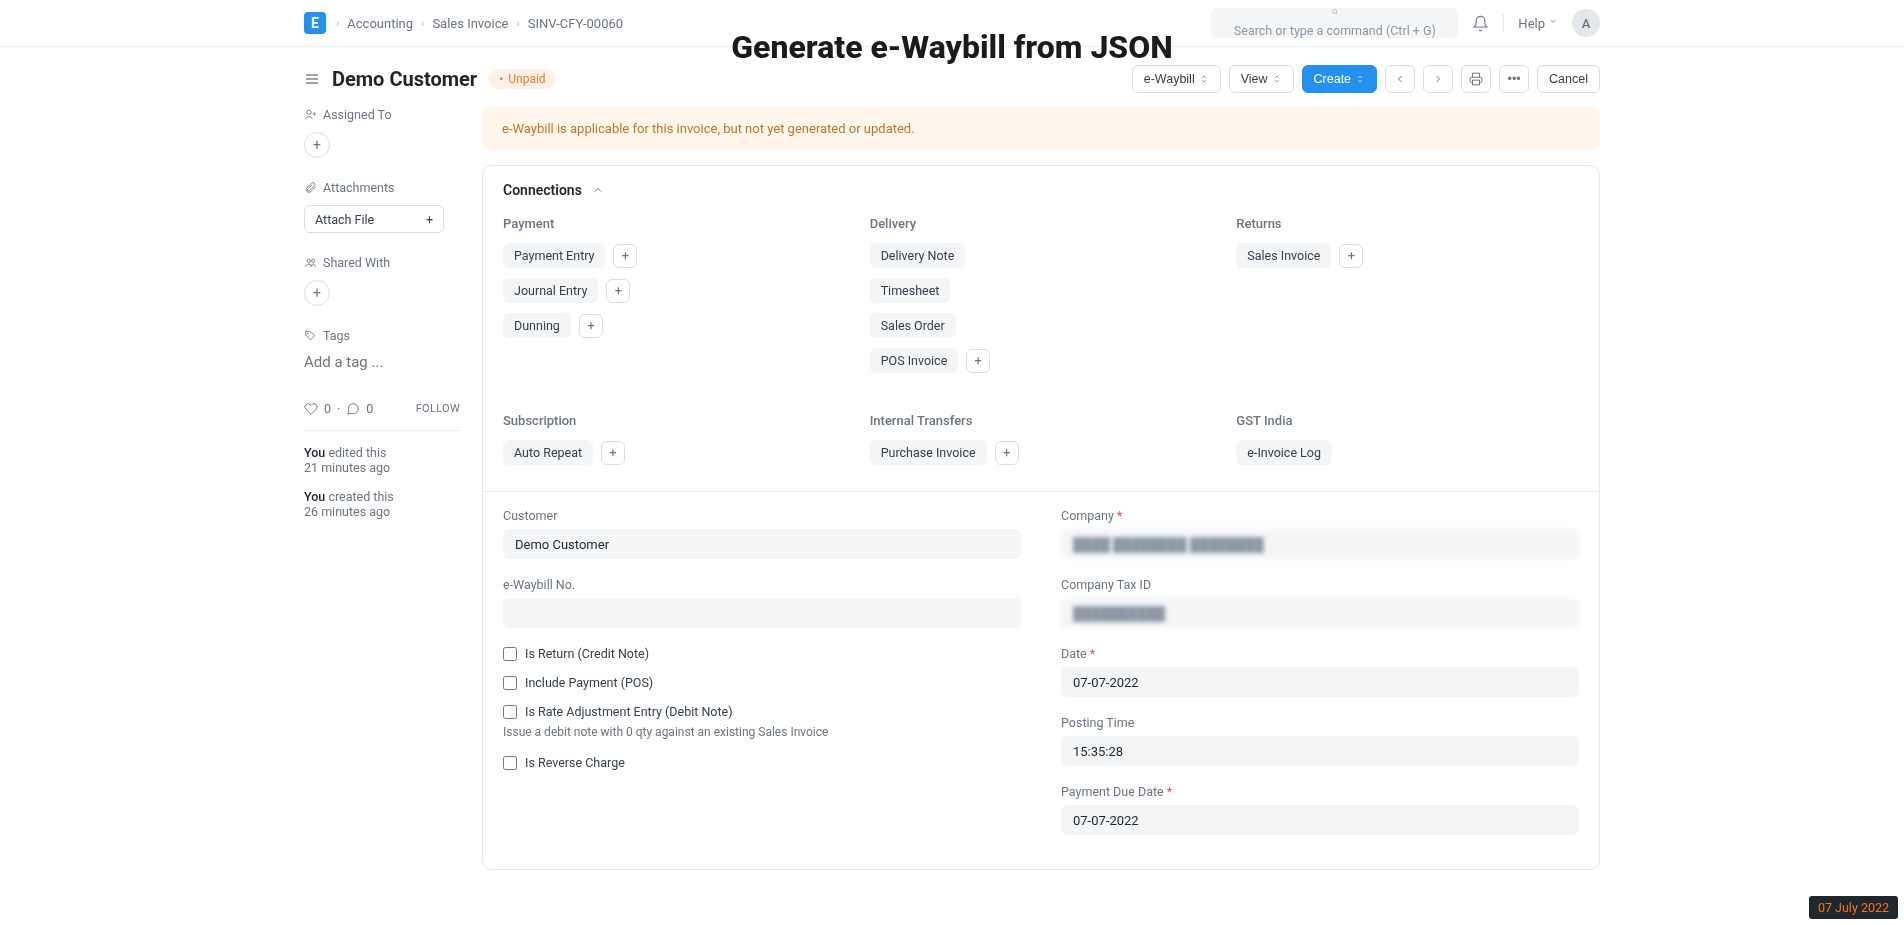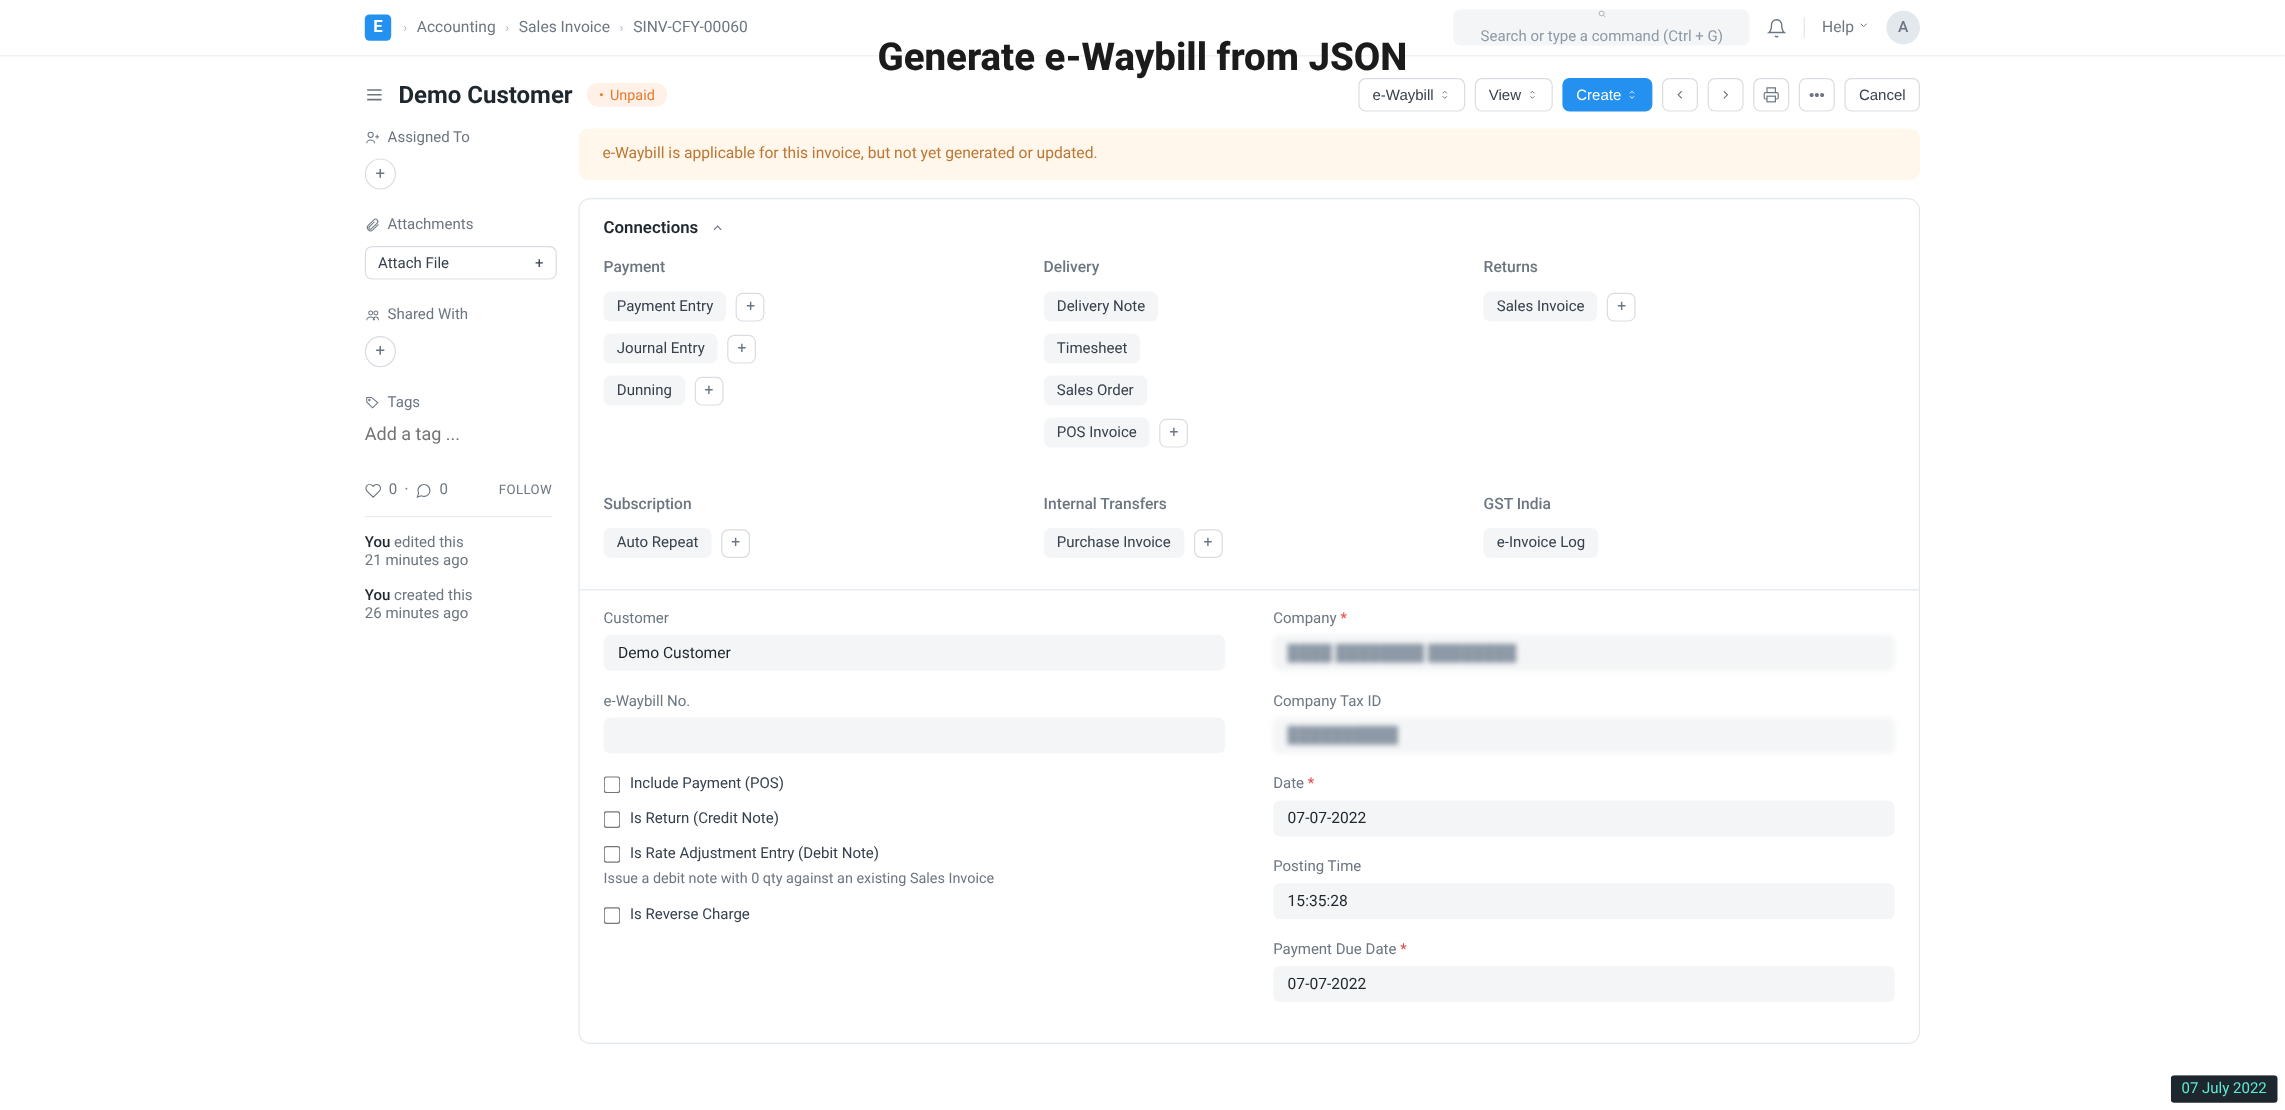--- a/index.html
+++ b/index.html
@@ -130,21 +130,21 @@
   .sidebar { width: 178px; flex-shrink: 0; padding-right: 22px; }
   .side-section { margin-bottom: 22px; }
   .side-label { display: flex; align-items: center; gap: 6px; color: #6c7680; font-size: 12.5px; margin-bottom: 10px; }
   .circle-btn {
     width: 26px; height: 26px; border: 1px solid #d9dde1; border-radius: 50%;
     display: flex; align-items: center; justify-content: center; color: #6c7680;
     cursor: pointer; font-size: 14px; background: #fff;
   }
   .attach-btn {
     border: 1px solid #d9dde1; border-radius: 6px; background: #fff;
-    height: 28px; width: 160px; display: flex; align-items: center;
+    height: 28px; width: 140px; display: flex; align-items: center;
     padding: 0 10px; justify-content: space-between; color: #36414c;
     cursor: pointer; font-size: 12.5px;
   }
   .tag-input { color: #737373; font-size: 15px; }
   .activity-row {
     display: flex; align-items: center; gap: 6px; color: #6c7680;
     font-size: 12.5px; padding: 8px 0;
   }
   .follow-link { margin-left: auto; font-size: 11px; color: #6c7680; cursor: pointer; letter-spacing: 0.3px; }
   .hr-line { border: none; border-top: 1px solid #ebeef0; margin: 6px 0 14px; }
@@ -202,21 +202,21 @@
     color: #1f272e;
   }
   .field-control.blurred { filter: blur(2px); color: #8d99a6; user-select: none; }
   .checkbox-row { display: flex; align-items: center; gap: 8px; font-size: 12.5px; color: #36414c; margin-bottom: 14px; }
   .checkbox-row input[type=checkbox] {
     width: 14px; height: 14px; cursor: pointer;
   }
   .helper-text { font-size: 12px; color: #6c7680; margin-top: -8px; margin-bottom: 16px; }
   .date-badge {
     position: fixed; bottom: 6px; right: 6px;
-    background: #1f272e; color: #5eead4; font-size: 12.5px;
+    background: #1f272e; color: #f97316; font-size: 12.5px;
     padding: 4px 9px; border-radius: 3px;
   }
   svg { display: block; }
 </style>
 </head>
 <body>
 
 <div class="top-nav">
   <div class="top-nav-inner">
     <div class="brand-logo">E</div>
@@ -466,25 +466,25 @@
               <div class="form-field">
                 <label class="field-label">Customer</label>
                 <div class="field-control">Demo Customer</div>
               </div>
               <div class="form-field">
                 <label class="field-label">e-Waybill No.</label>
                 <div class="field-control"></div>
               </div>
               <div class="checkbox-row">
                 <input type="checkbox" style="">
-                <span>Include Payment (POS)</span>
+                <span>Is Return (Credit Note)</span>
               </div>
               <div class="checkbox-row">
                 <input type="checkbox" style="">
-                <span>Is Return (Credit Note)</span>
+                <span>Include Payment (POS)</span>
               </div>
               <div class="checkbox-row">
                 <input type="checkbox" style="">
                 <span>Is Rate Adjustment Entry (Debit Note)</span>
               </div>
               <div class="helper-text">Issue a debit note with 0 qty against an existing Sales Invoice</div>
               <div class="checkbox-row">
                 <input type="checkbox" style="">
                 <span>Is Reverse Charge</span>
               </div>

